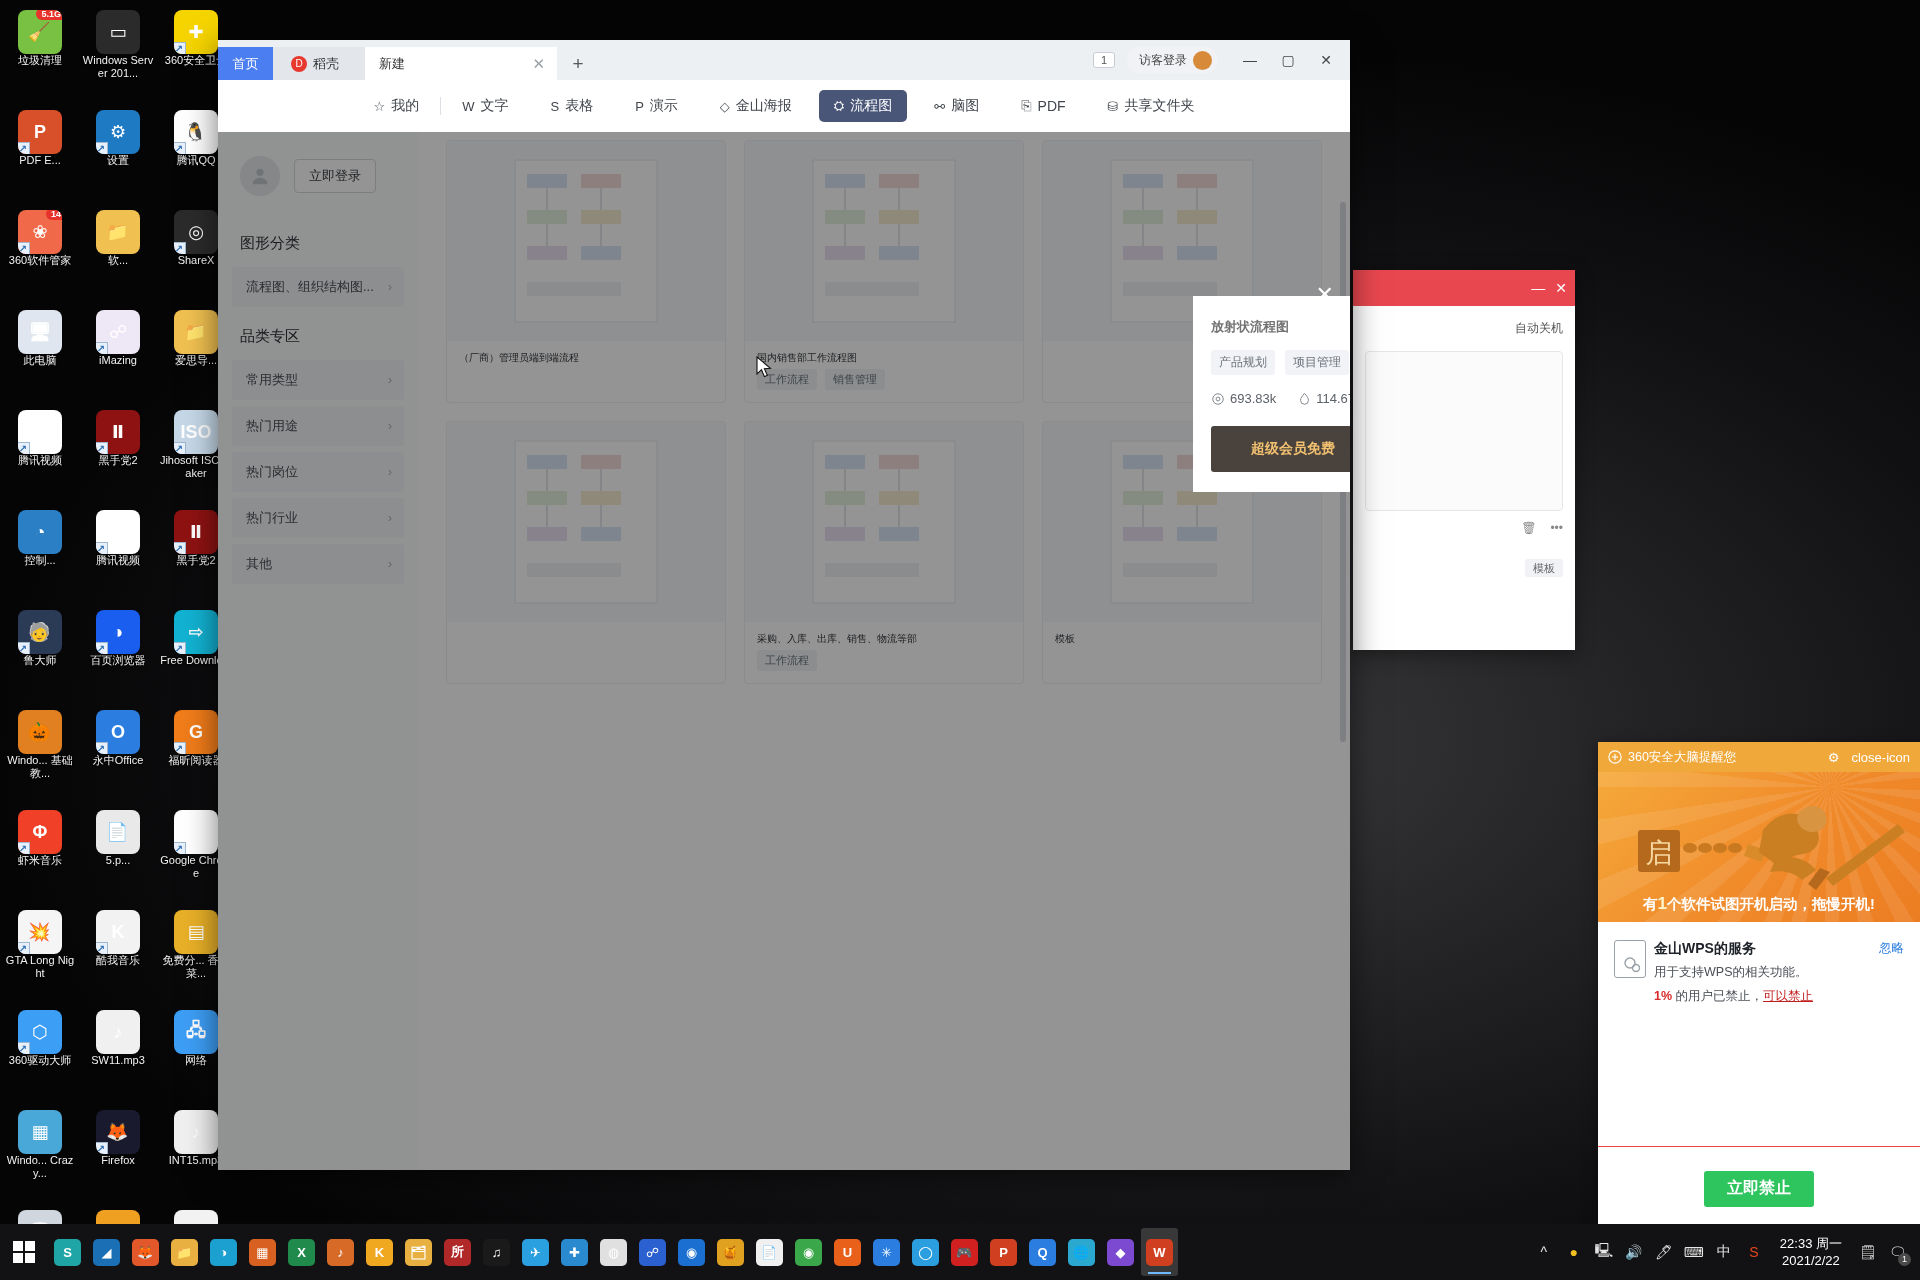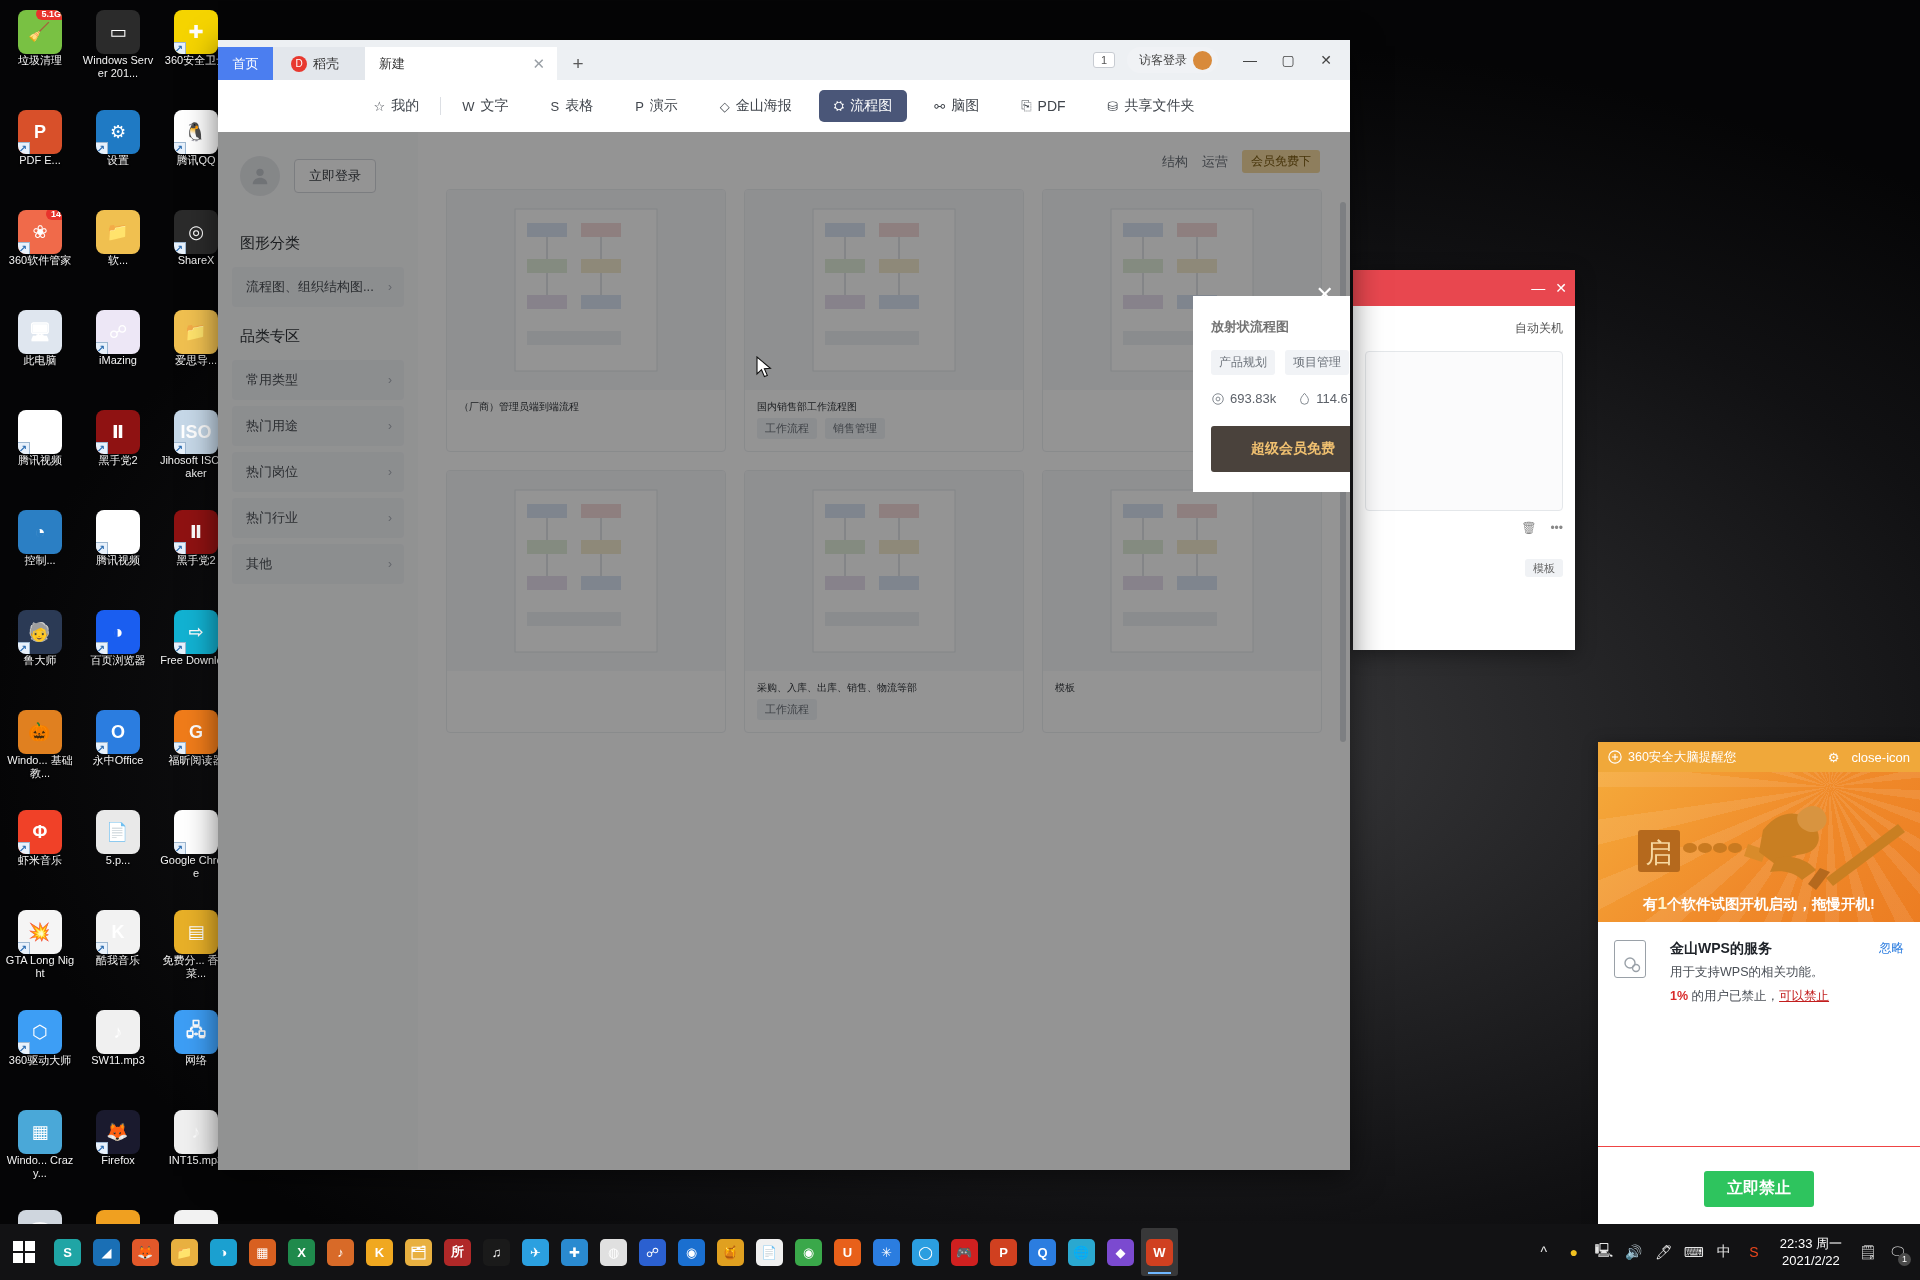--- a/index.html
+++ b/index.html
@@ -185,21 +185,21 @@
   #popup-hero .ray {
     position:absolute; inset:0;
     background:repeating-conic-gradient(from 200deg at 72% 10%,
       rgba(255,255,255,0.09) 0deg 6deg, rgba(255,255,255,0) 6deg 14deg);
   }
   #hero-caption {
     position:absolute; bottom:8px; left:0; right:0; text-align:center;
     color:#fff; font-size:14.5px; font-weight:bold;
   }
   #hero-caption b { color:#fff5cc; font-size:17px; }
-  #popup-item { padding:18px 16px 14px; display:flex; gap:24px; }
+  #popup-item { padding:18px 16px 14px; display:flex; gap:8px; }
   #popup-item .fic { width:32px; height:38px; border:1.5px solid #9aa1a8; border-radius:3px; position:relative; flex:none; }
   #popup-item .body { flex:1; }
   #pi-title { font-size:14px; color:#20242a; font-weight:bold; }
   #pi-desc { font-size:12.5px; color:#4a4f56; margin-top:6px; }
   #pi-stat { font-size:12.5px; color:#4a4f56; margin-top:7px; }
   #pi-stat .pct { color:#d92b2b; font-weight:bold; }
   #pi-stat .lnk { color:#c21e1e; font-weight:normal; text-decoration:underline; }
   #pi-ignore { color:#2f7fe0; font-size:12.5px; }
   #popup-foot { position:absolute; left:0; bottom:0; width:100%; height:84px; border-top:1px solid #ef4444; display:flex; align-items:center; justify-content:center; }
   #popup-btn { background:#2ec45e; color:#fff; font-size:16px; font-weight:bold; width:110px; height:36px; border-radius:3px; display:flex; align-items:center; justify-content:center; }
@@ -577,25 +577,20 @@
             <span class="chev">›</span>
           </div>
           <div class="side-row">
             <span>其他</span>
             <span class="chev">›</span>
           </div>
         </div>
     </div>
 
     <div id="grid-area">
-      <div id="grid-top">
-        <span>结构</span>
-        <span>运营</span>
-        <span id="vip-badge">会员免费下</span>
-      </div>
       <div class="tpl-grid" id="tpl-grid">
           <div class="tpl-card">
             <div class="tpl-thumb">
               <svg width="150" height="170" viewBox="0 0 150 170">
                 <rect x="4" y="4" width="142" height="162" fill="#fff" stroke="#e2e6ea"></rect>
                 <rect x="16" y="18" width="40" height="14" fill="#dbe6f5"></rect>
                 <rect x="70" y="18" width="40" height="14" fill="#f5dbdb"></rect>
                 <rect x="16" y="54" width="40" height="14" fill="#e4f0dc"></rect>
                 <rect x="70" y="54" width="40" height="14" fill="#f5ecd0"></rect>
                 <rect x="16" y="90" width="40" height="14" fill="#e8e0f0"></rect>

